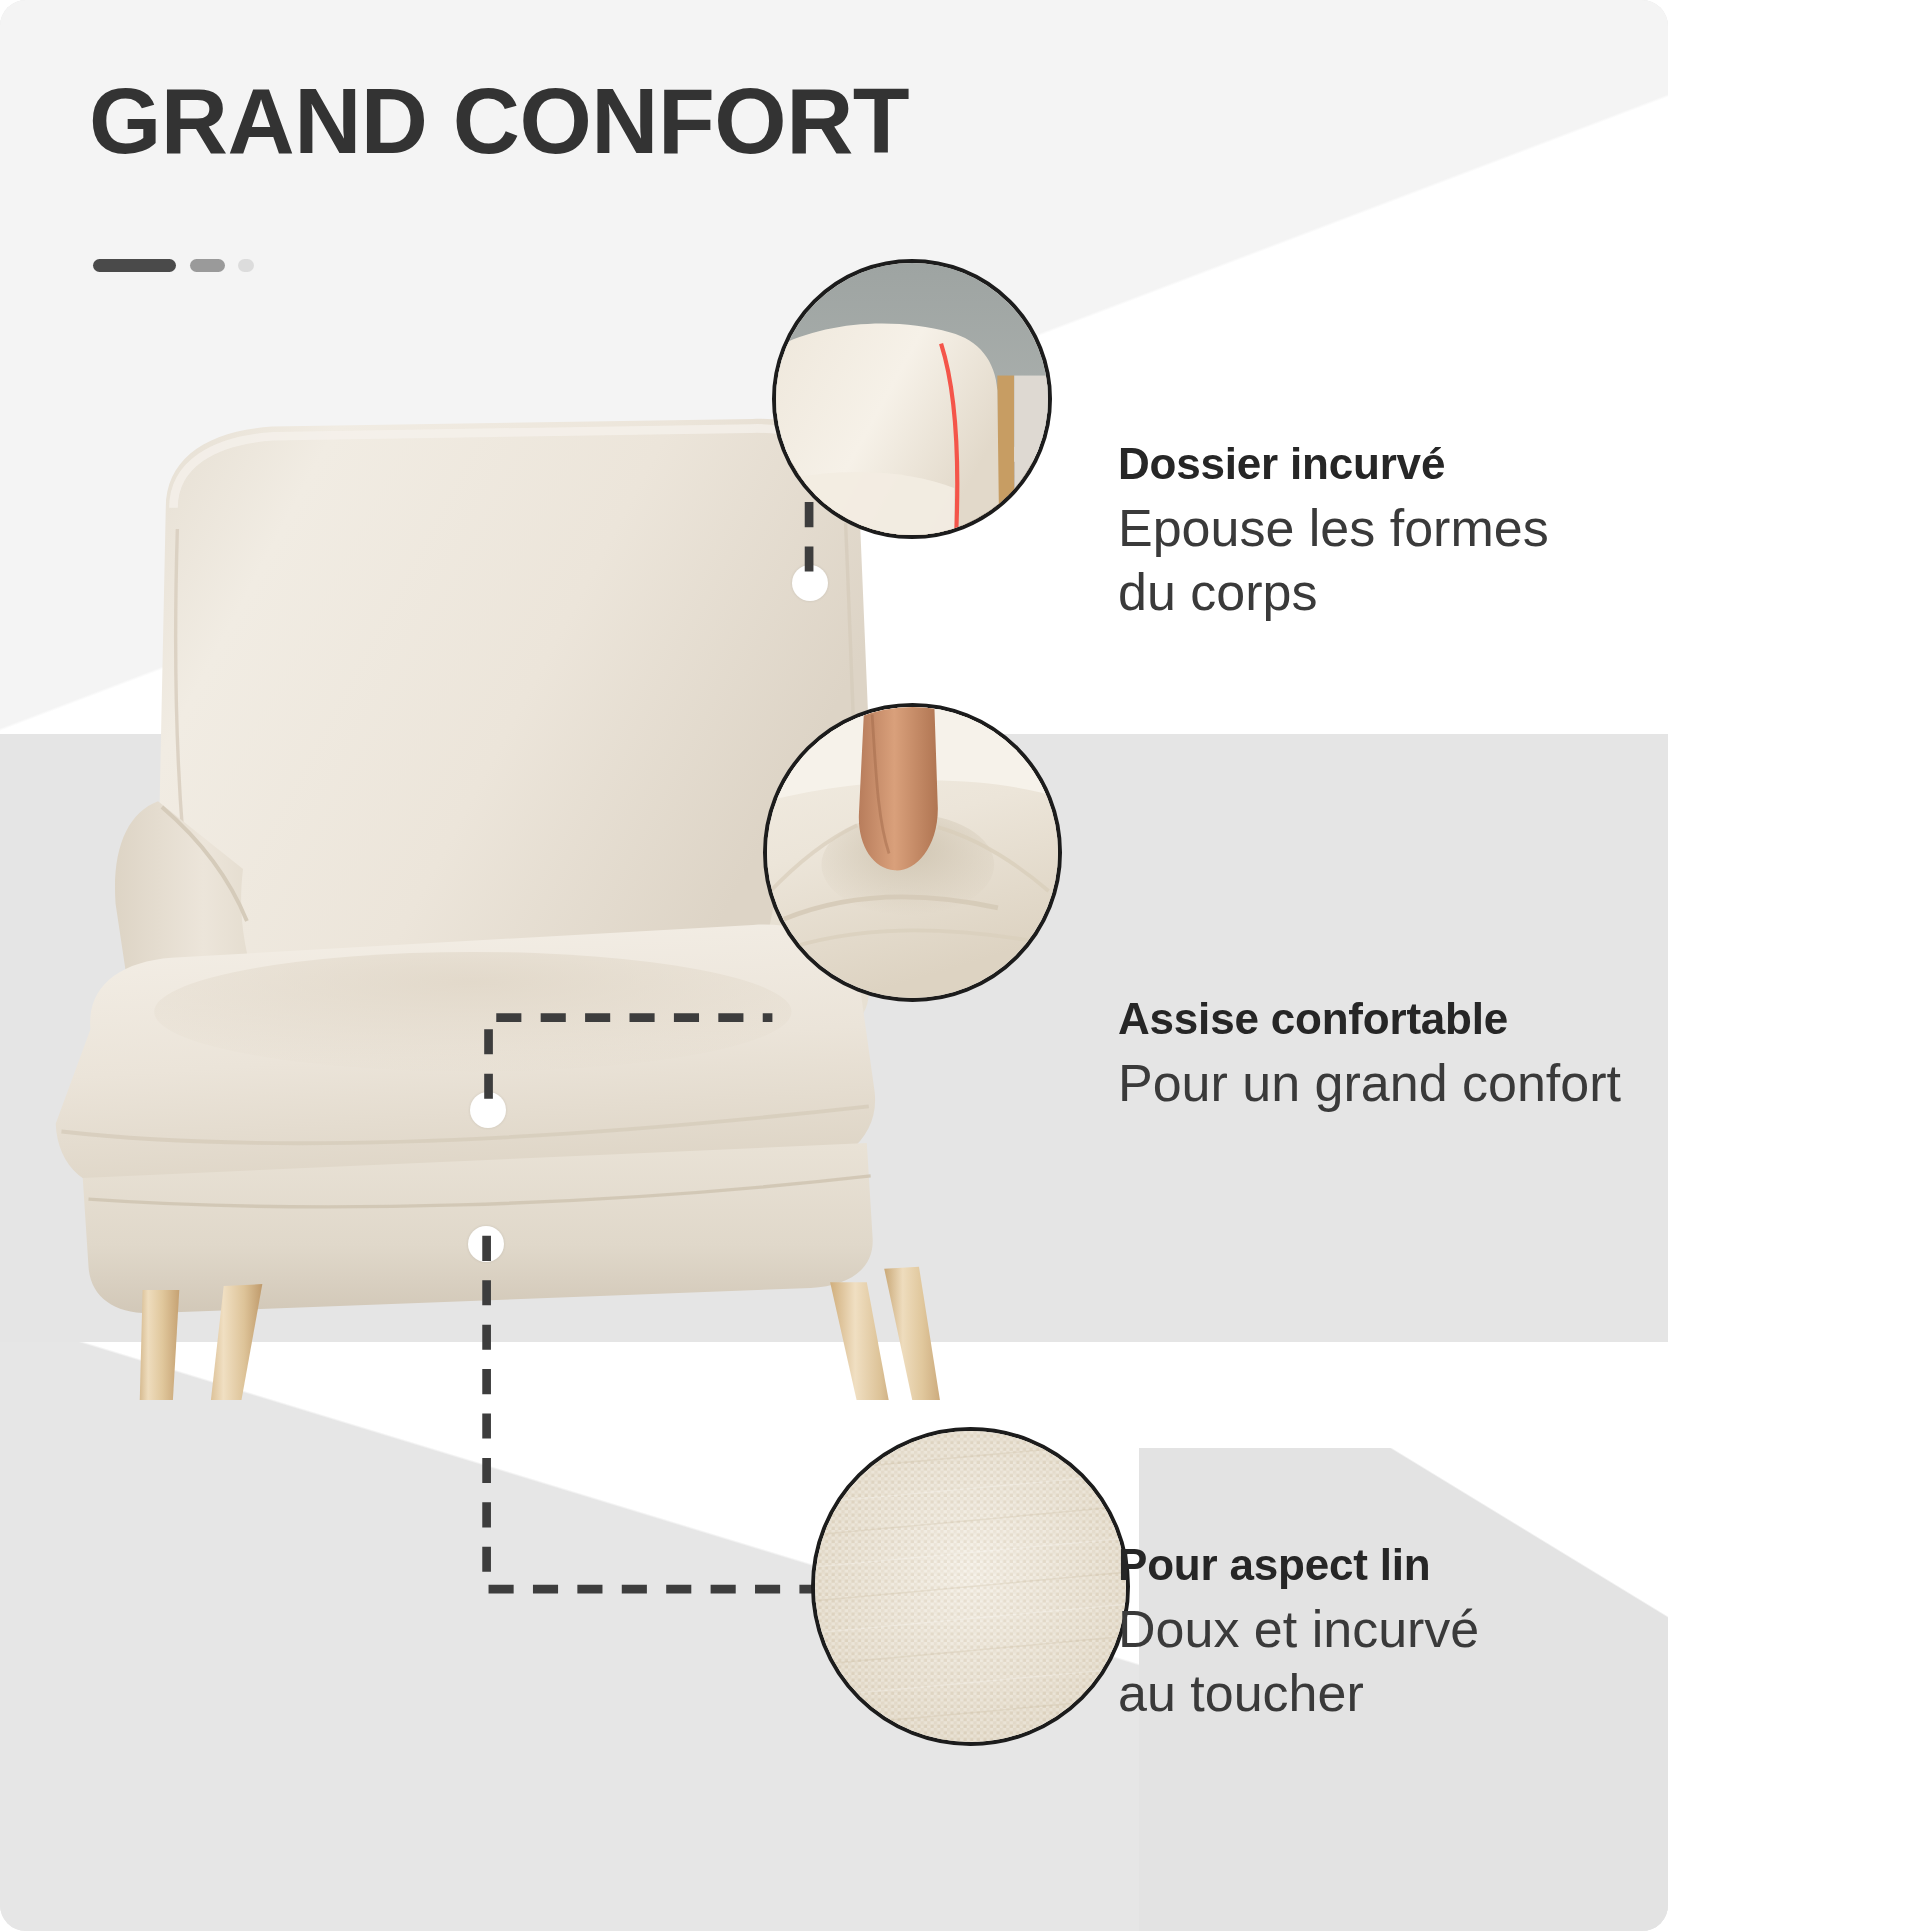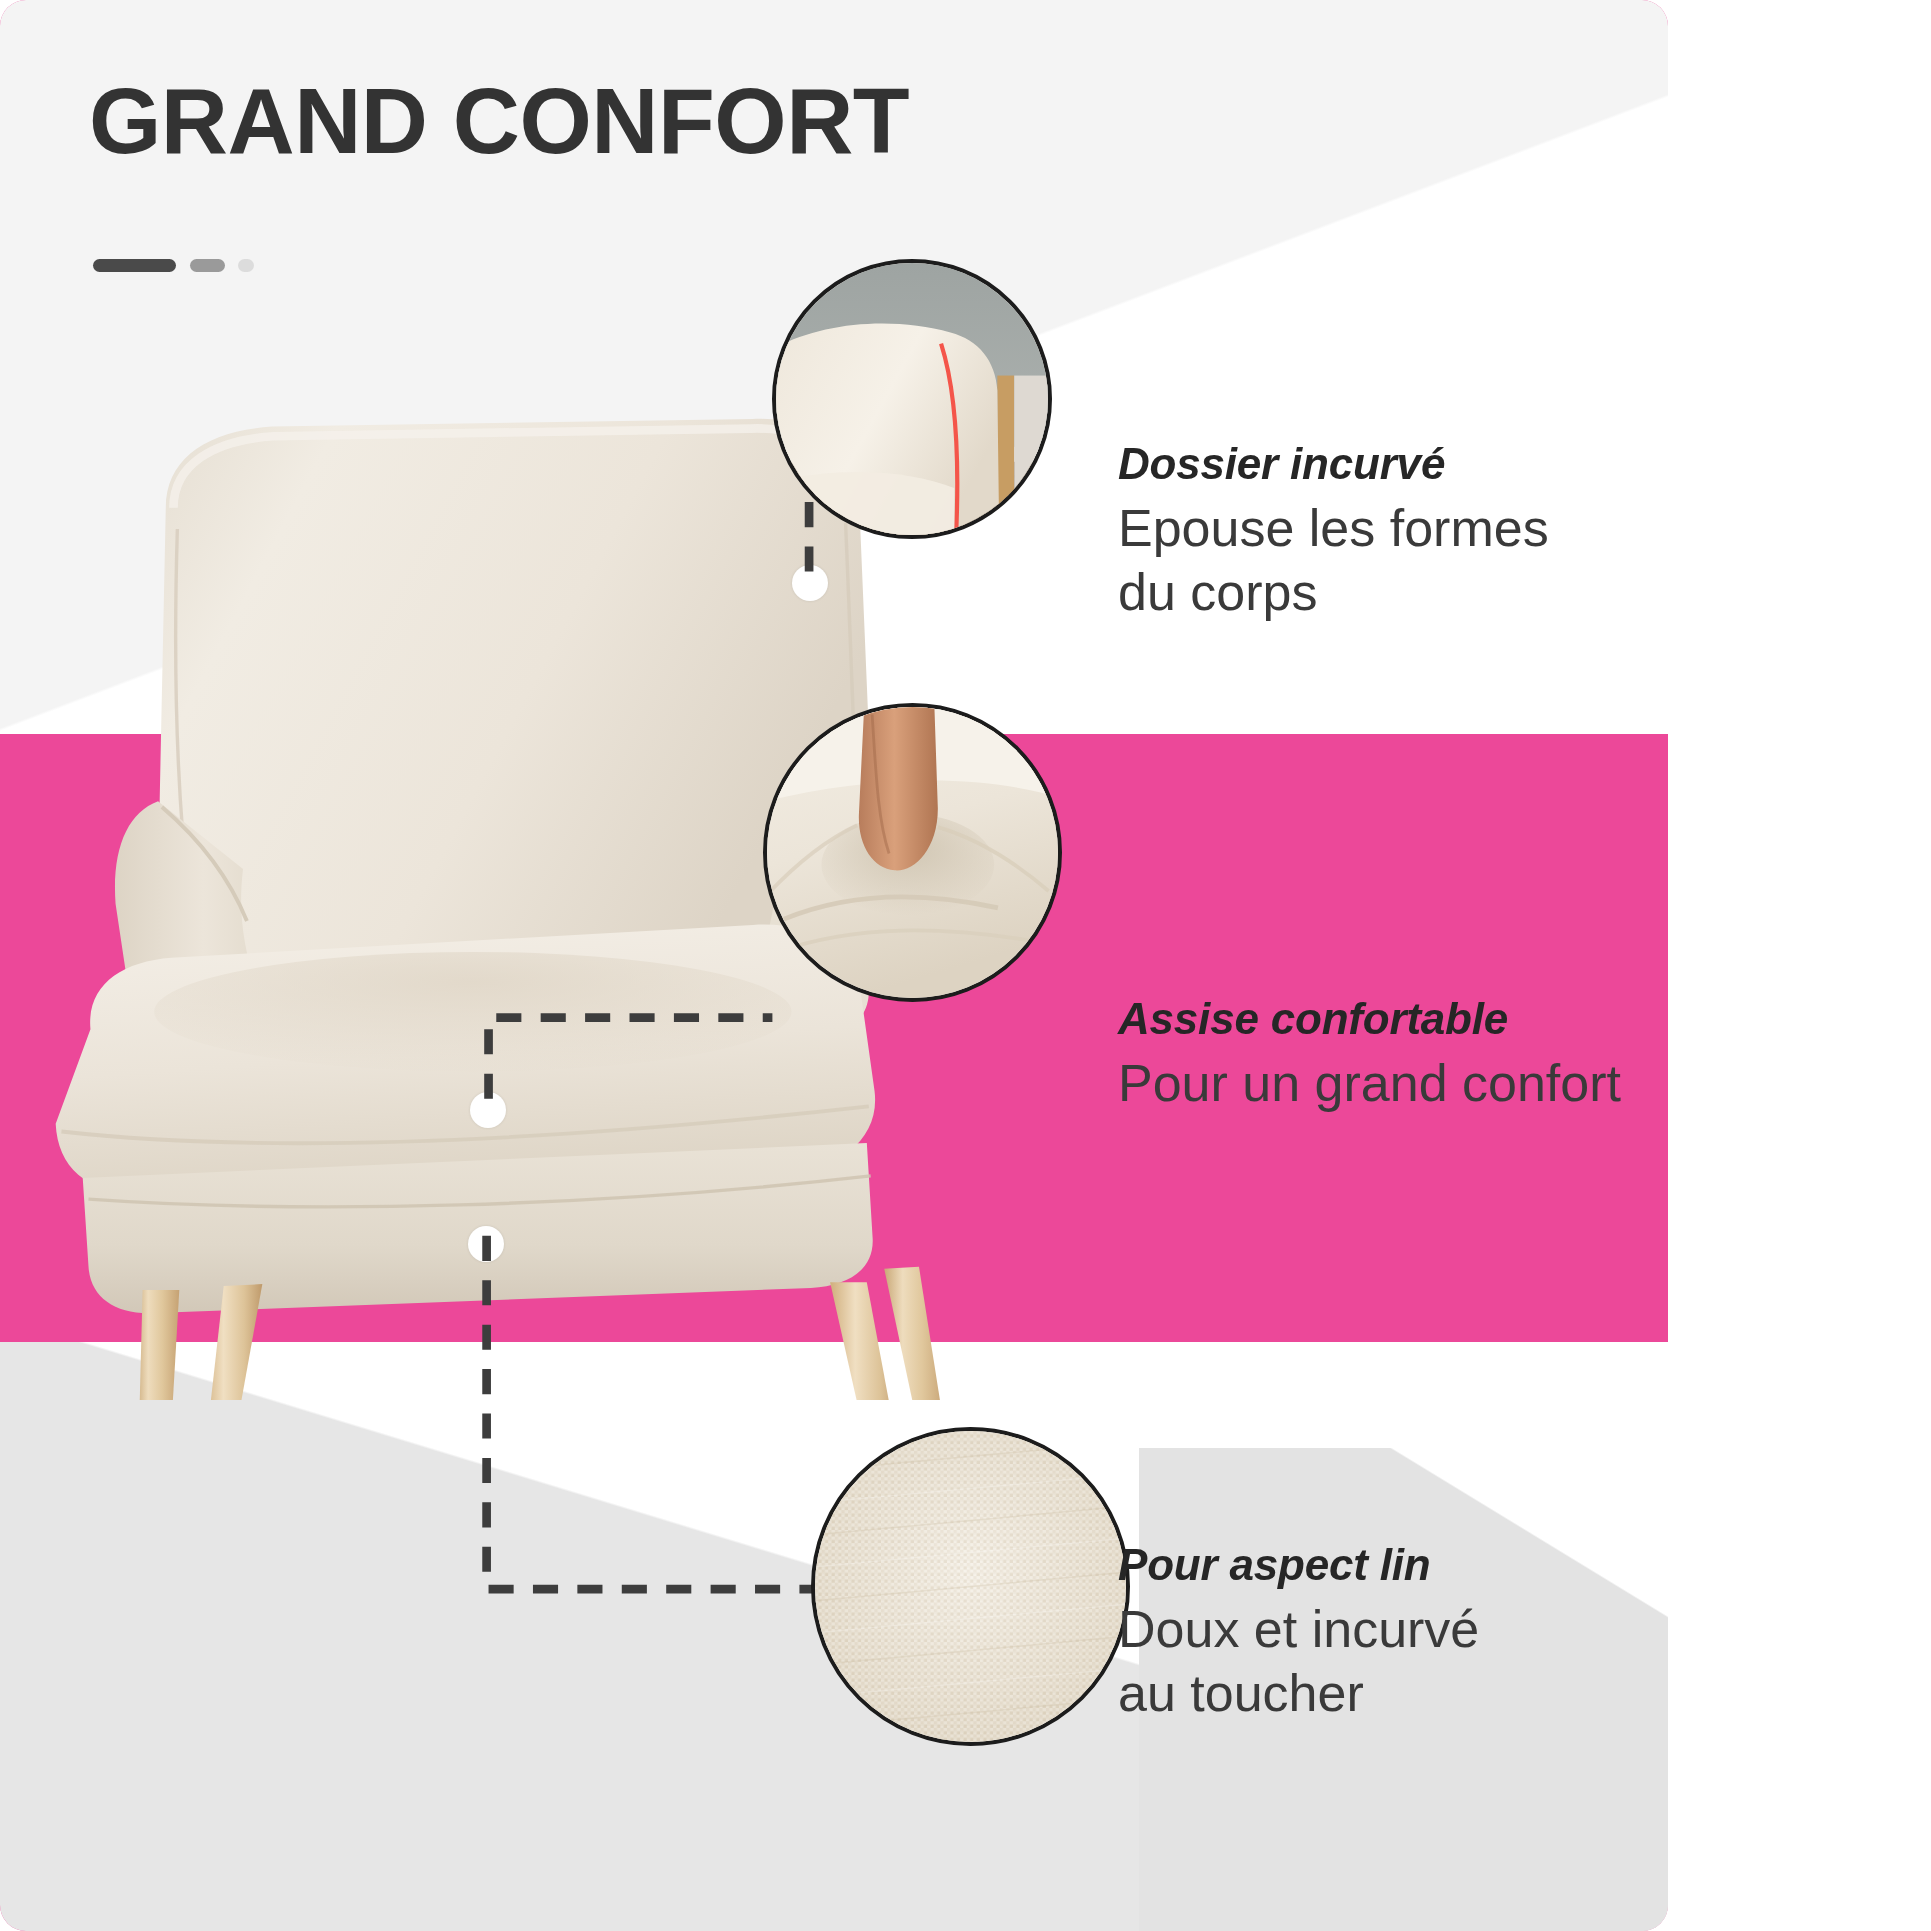--- a/index.html
+++ b/index.html
@@ -3,21 +3,21 @@
 <meta charset="utf-8">
 <title>Grand Confort</title>
 <style>
   html,body{margin:0;padding:0;background:#fff;}
   body{
     width:1931px;height:1931px;
     font-family:"Liberation Sans", sans-serif;
     -webkit-font-smoothing:antialiased;
     overflow:hidden;
   }
-  .stage{position:relative;width:1668px;height:1931px;background:#ec4899;overflow:hidden;border-radius:26px;}
+  .stage{position:relative;width:1668px;height:1931px;background:#e5e5e5;overflow:hidden;border-radius:26px;}
 
   
   .bg-band{position:absolute;pointer-events:none;}
   .band-top{
     left:0;top:0;width:1931px;height:734px;
     background:linear-gradient(to bottom right,#f4f4f4 0%,#f4f4f4 49.6%,#ffffff 49.8%,#ffffff 100%);
   }
   .band-bottom{
     left:0;top:1342px;width:1931px;height:589px;
     background:linear-gradient(to top right,#e6e6e6 0%,#e6e6e6 52%,#ffffff 52.2%,#ffffff 100%);
@@ -63,21 +63,21 @@
   }
   .inset-1{left:772px;top:259px;width:280px;height:280px;}
   .inset-2{left:763px;top:703px;width:299px;height:299px;}
   .inset-3{left:811px;top:1427px;width:319px;height:319px;}
   .inset svg{display:block;width:100%;height:100%;}
 
   
   .feature{position:absolute;}
   .feature .f-title{
     font-size:44px;font-weight:700;color:#262626;line-height:1.12;
-    letter-spacing:-0.2px;margin:0 0 7.7px 0;white-space:nowrap;font-style:italic;
+    letter-spacing:-0.2px;margin:0 0 7.7px 0;white-space:nowrap;
   }
   .feature .f-desc{
     font-size:52px;font-weight:400;color:#3a3a3a;line-height:1.24;margin:0;
   }
   .feature-1{left:1118px;top:439px;}
   .feature-2{left:1118px;top:994px;}
   .feature-3{left:1118px;top:1540px;}
 </style>
 </head>
 <body>

